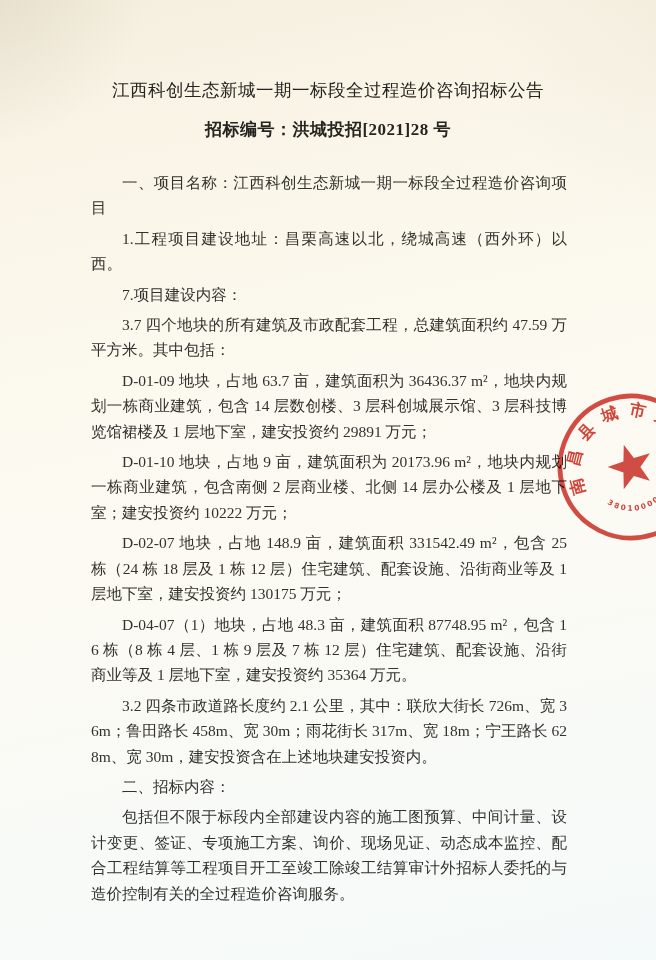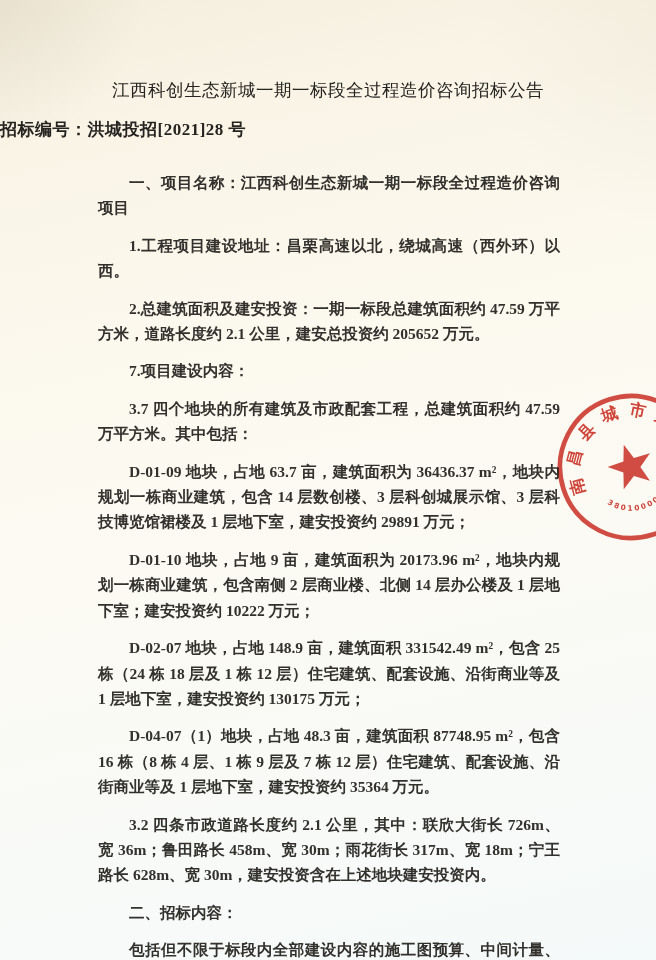--- a/index.html
+++ b/index.html
@@ -24,38 +24,38 @@
   .doc-title {
     margin: 0;
     text-align: center;
     font-size: 17.5px;
     font-weight: normal;
     letter-spacing: 0.5px;
     color: #262420;
   }
   .doc-subtitle {
     margin: 16px 0 0 0;
+    text-align: center;
     font-size: 17px;
     font-weight: bold;
     letter-spacing: 0.5px;
     color: #262420;
   }
   .doc-body {
     margin-top: 29px;
     padding: 0 84px 0 86px;
   }
   .doc-body p {
-    margin: 12px;
+    margin: 5px;
     font-size: 15.5px;
     line-height: 25.4px;
     text-align: justify;
     text-indent: 2em;
     word-break: break-all;
     color: #33312d;
-    font-weight: bold;
   }
   .seal {
     position: absolute;
     left: 553px;
     top: 389px;
     width: 156px;
     height: 156px;
     transform: rotate(-18deg);
     opacity: 0.92;
     mix-blend-mode: multiply;
@@ -83,21 +83,20 @@
 <div class="page">
 
   <div class="doc-header">
     <h1 class="doc-title">江西科创生态新城一期一标段全过程造价咨询招标公告</h1>
     <h2 class="doc-subtitle">招标编号：洪城投招[2021]28 号</h2>
   </div>
 
   <div class="doc-body">
     <p>一、项目名称：江西科创生态新城一期一标段全过程造价咨询项目</p>
     <p>1.工程项目建设地址：昌栗高速以北，绕城高速（西外环）以西。</p>
-    <p>2.总建筑面积及建安投资：一期一标段总建筑面积约 47.59 万平方米，道路长度约 2.1 公里，建安总投资约 205652 万元。</p>
     <p>7.项目建设内容：</p>
     <p>3.7 四个地块的所有建筑及市政配套工程，总建筑面积约 47.59 万平方米。其中包括：</p>
     <p>D-01-09 地块，占地 63.7 亩，建筑面积为 36436.37 m²，地块内规划一栋商业建筑，包含 14 层数创楼、3 层科创城展示馆、3 层科技博览馆裙楼及 1 层地下室，建安投资约 29891 万元；</p>
     <p>D-01-10 地块，占地 9 亩，建筑面积为 20173.96 m²，地块内规划一栋商业建筑，包含南侧 2 层商业楼、北侧 14 层办公楼及 1 层地下室；建安投资约 10222 万元；</p>
     <p>D-02-07 地块，占地 148.9 亩，建筑面积 331542.49 m²，包含 25 栋（24 栋 18 层及 1 栋 12 层）住宅建筑、配套设施、沿街商业等及 1 层地下室，建安投资约 130175 万元；</p>
     <p>D-04-07（1）地块，占地 48.3 亩，建筑面积 87748.95 m²，包含 16 栋（8 栋 4 层、1 栋 9 层及 7 栋 12 层）住宅建筑、配套设施、沿街商业等及 1 层地下室，建安投资约 35364 万元。</p>
     <p>3.2 四条市政道路长度约 2.1 公里，其中：联欣大街长 726m、宽 36m；鲁田路长 458m、宽 30m；雨花街长 317m、宽 18m；宁王路长 628m、宽 30m，建安投资含在上述地块建安投资内。</p>
     <p>二、招标内容：</p>
     <p>包括但不限于标段内全部建设内容的施工图预算、中间计量、设计变更、签证、专项施工方案、询价、现场见证、动态成本监控、配合工程结算等工程项目开工至竣工除竣工结算审计外招标人委托的与造价控制有关的全过程造价咨询服务。</p>
   </div>

